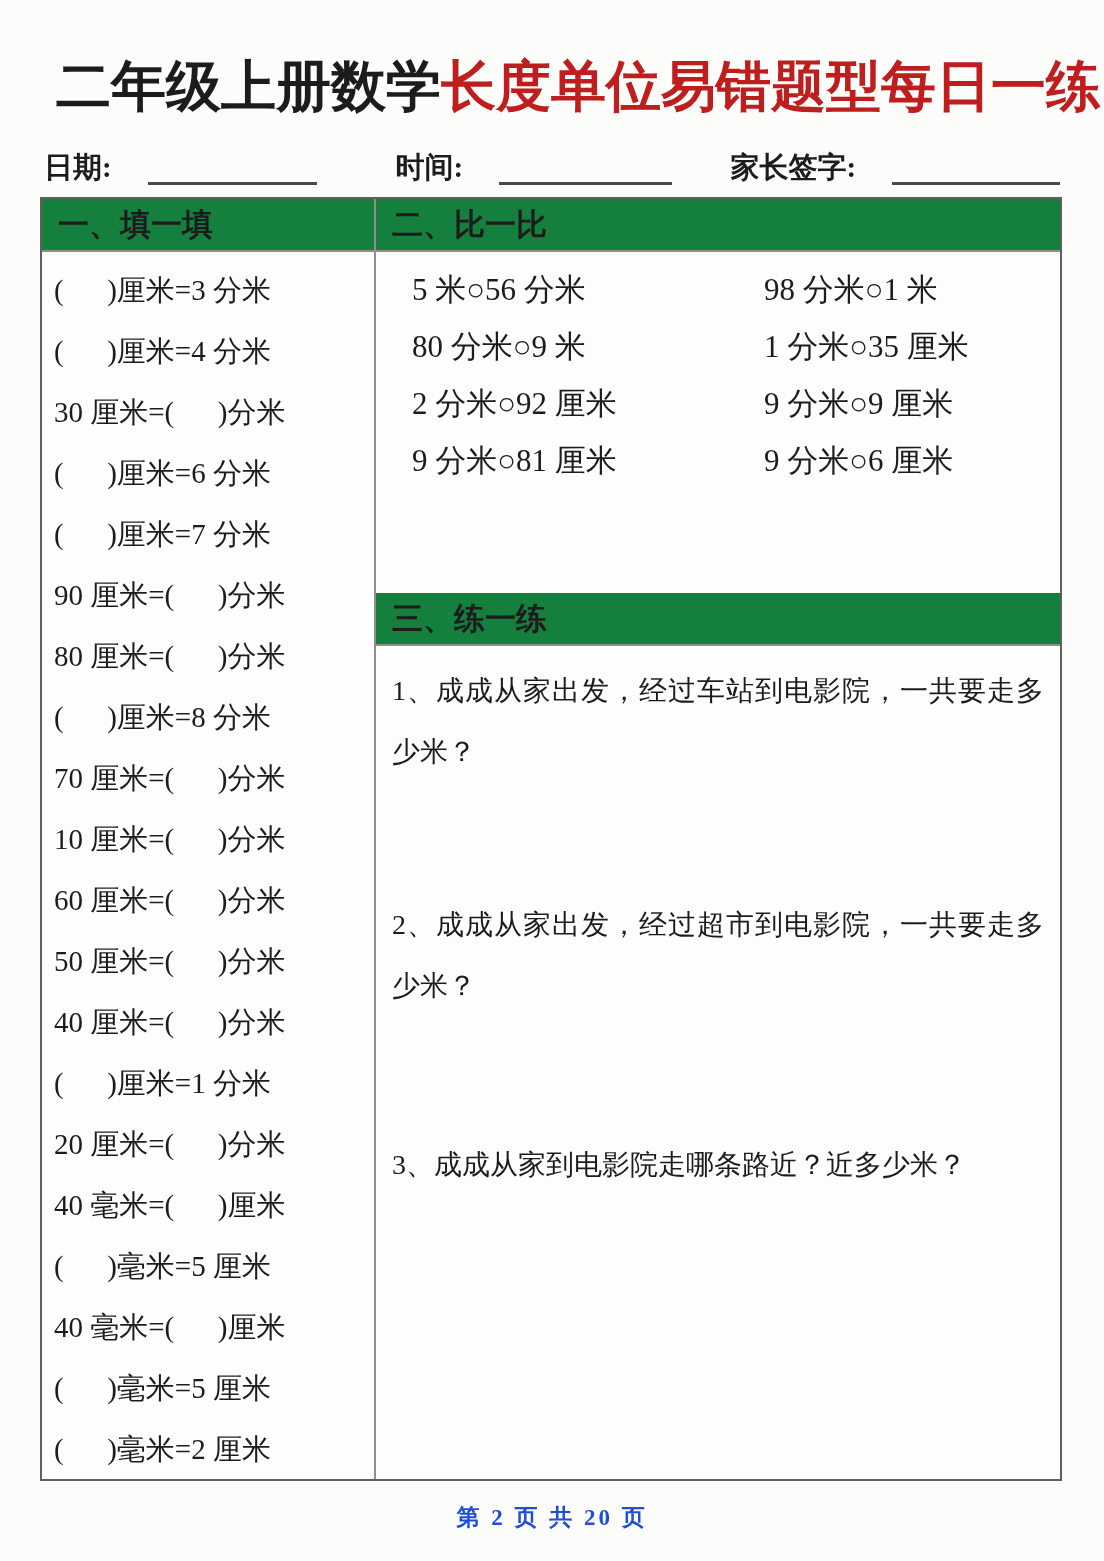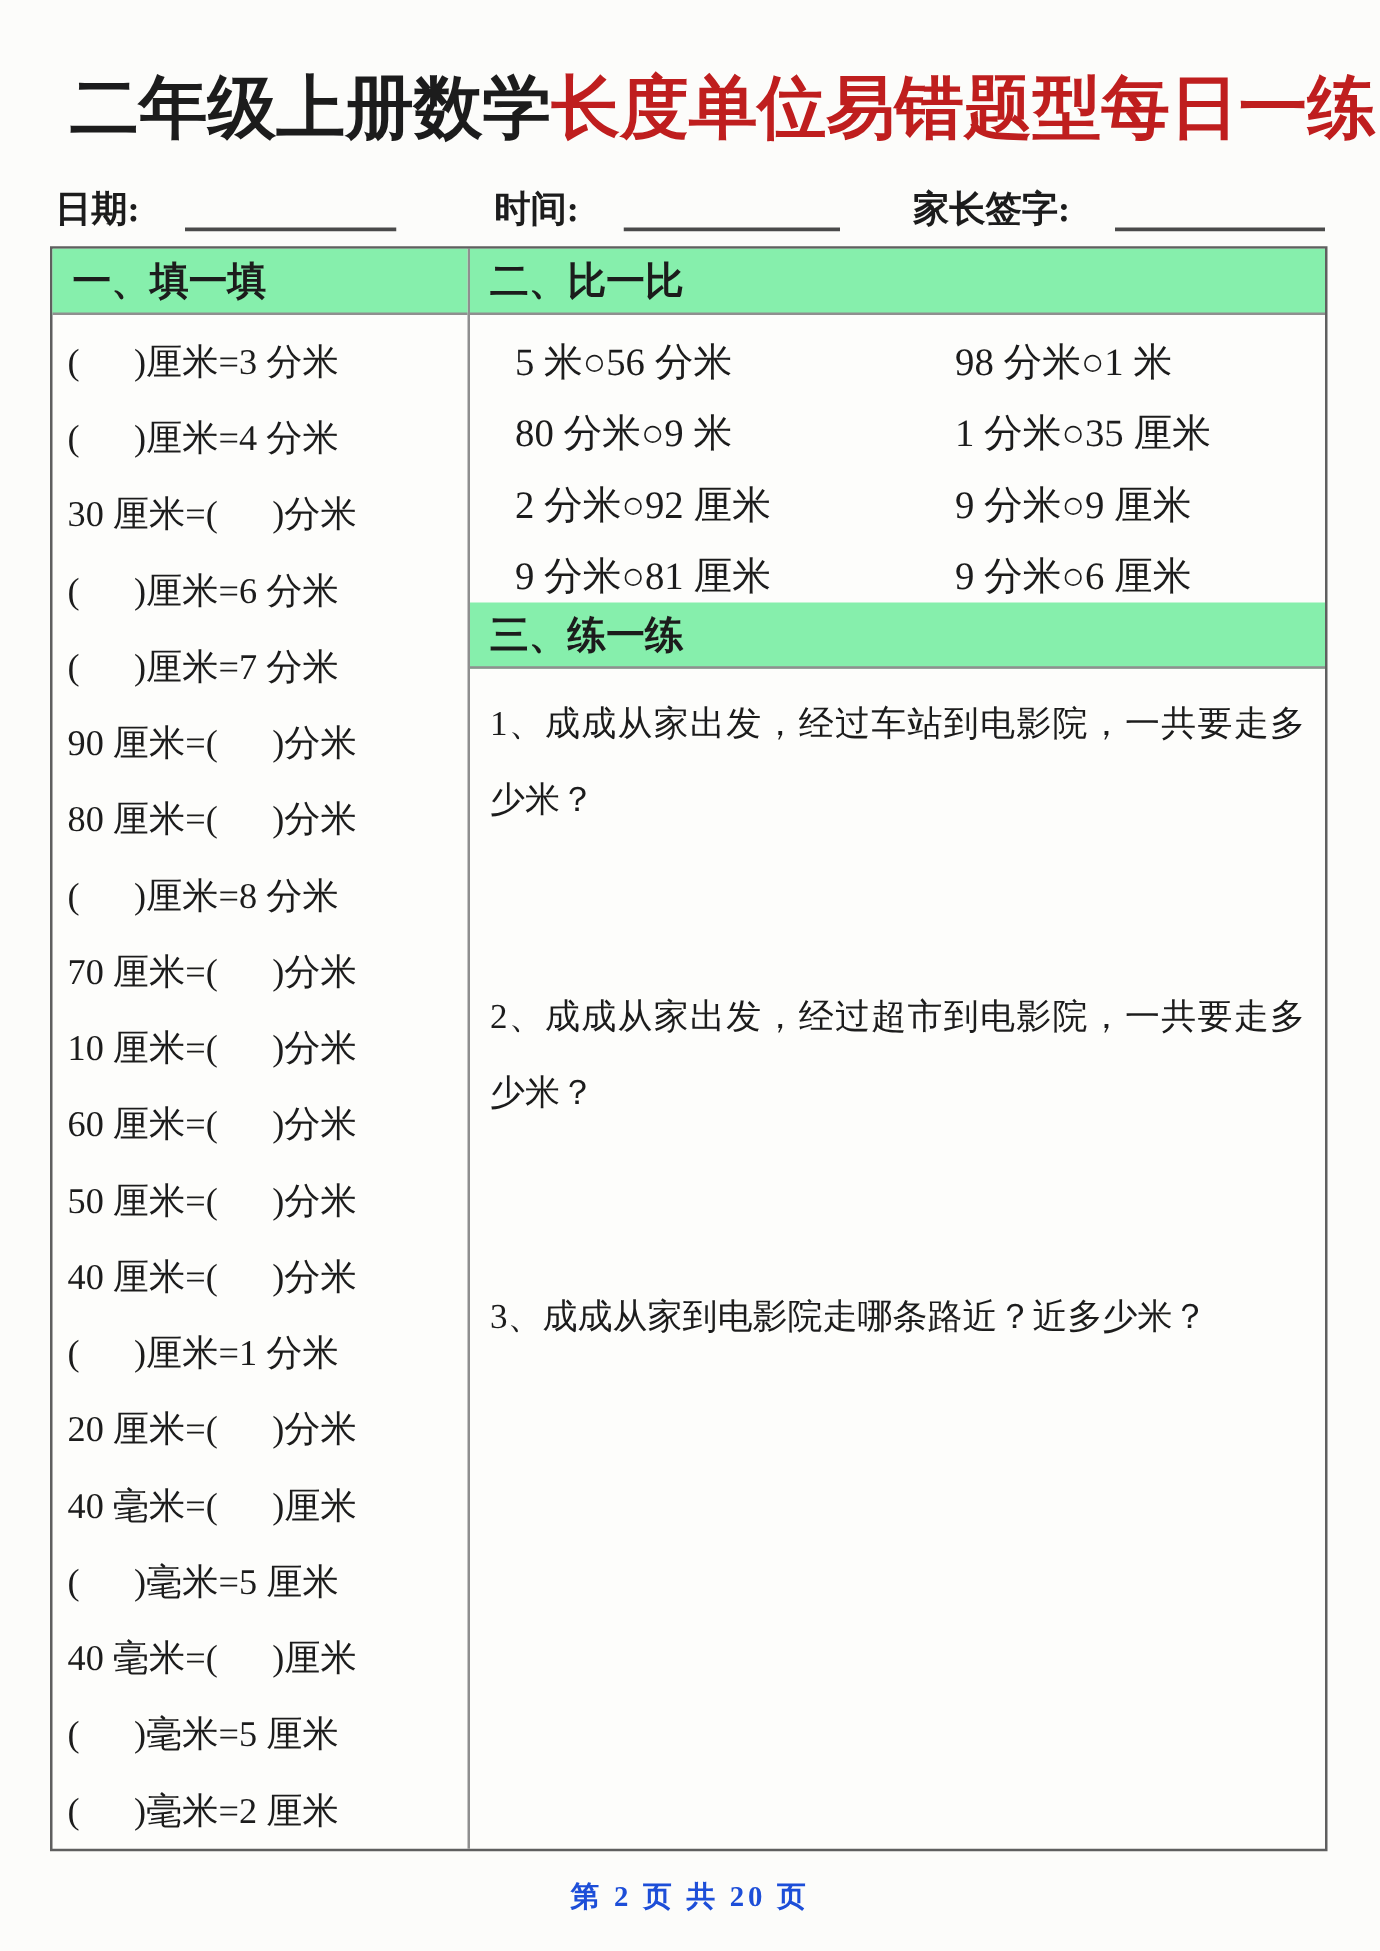--- a/index.html
+++ b/index.html
@@ -43,35 +43,35 @@
     display:flex;
   }
   .col-left {
     width:334px; border-right:2px solid #8f8f8f;
     display:flex; flex-direction:column;
   }
   .col-right { flex:1; display:flex; flex-direction:column; }
 
   .sec-header {
     height:53px; line-height:51px;
-    background:#86efac;
+    background:#15803d;
     border-bottom:2px solid #8f8f8f;
     font-size:31px; font-weight:700;
     padding-left:16px;
     flex:0 0 auto;
   }
   .practice-hd { border-top:0; }
 
   .fill-list { padding:8px 0 0 12px; }
   .fill-item {
     height:61px; line-height:61px;
     font-size:29px; white-space:pre;
   }
 
-  .compare-grid { padding:9px 0 0 36px; height:230px; flex:0 0 auto; }
+  .compare-grid { padding:9px 0 0 36px; height:341px; flex:0 0 auto; }
   .compare-row { height:57px; line-height:57px; font-size:31px; display:flex; }
   .cmp-left { width:352px; }
   .cmp-right { flex:1; }
 
   .practice { padding:14px 16px 0 16px; font-size:28px; line-height:61px; }
   .problem { text-align:justify; }
   .problem.p1 { margin-bottom:112px; }
   .problem.p2 { margin-bottom:118px; }
 
   .page-footer {

